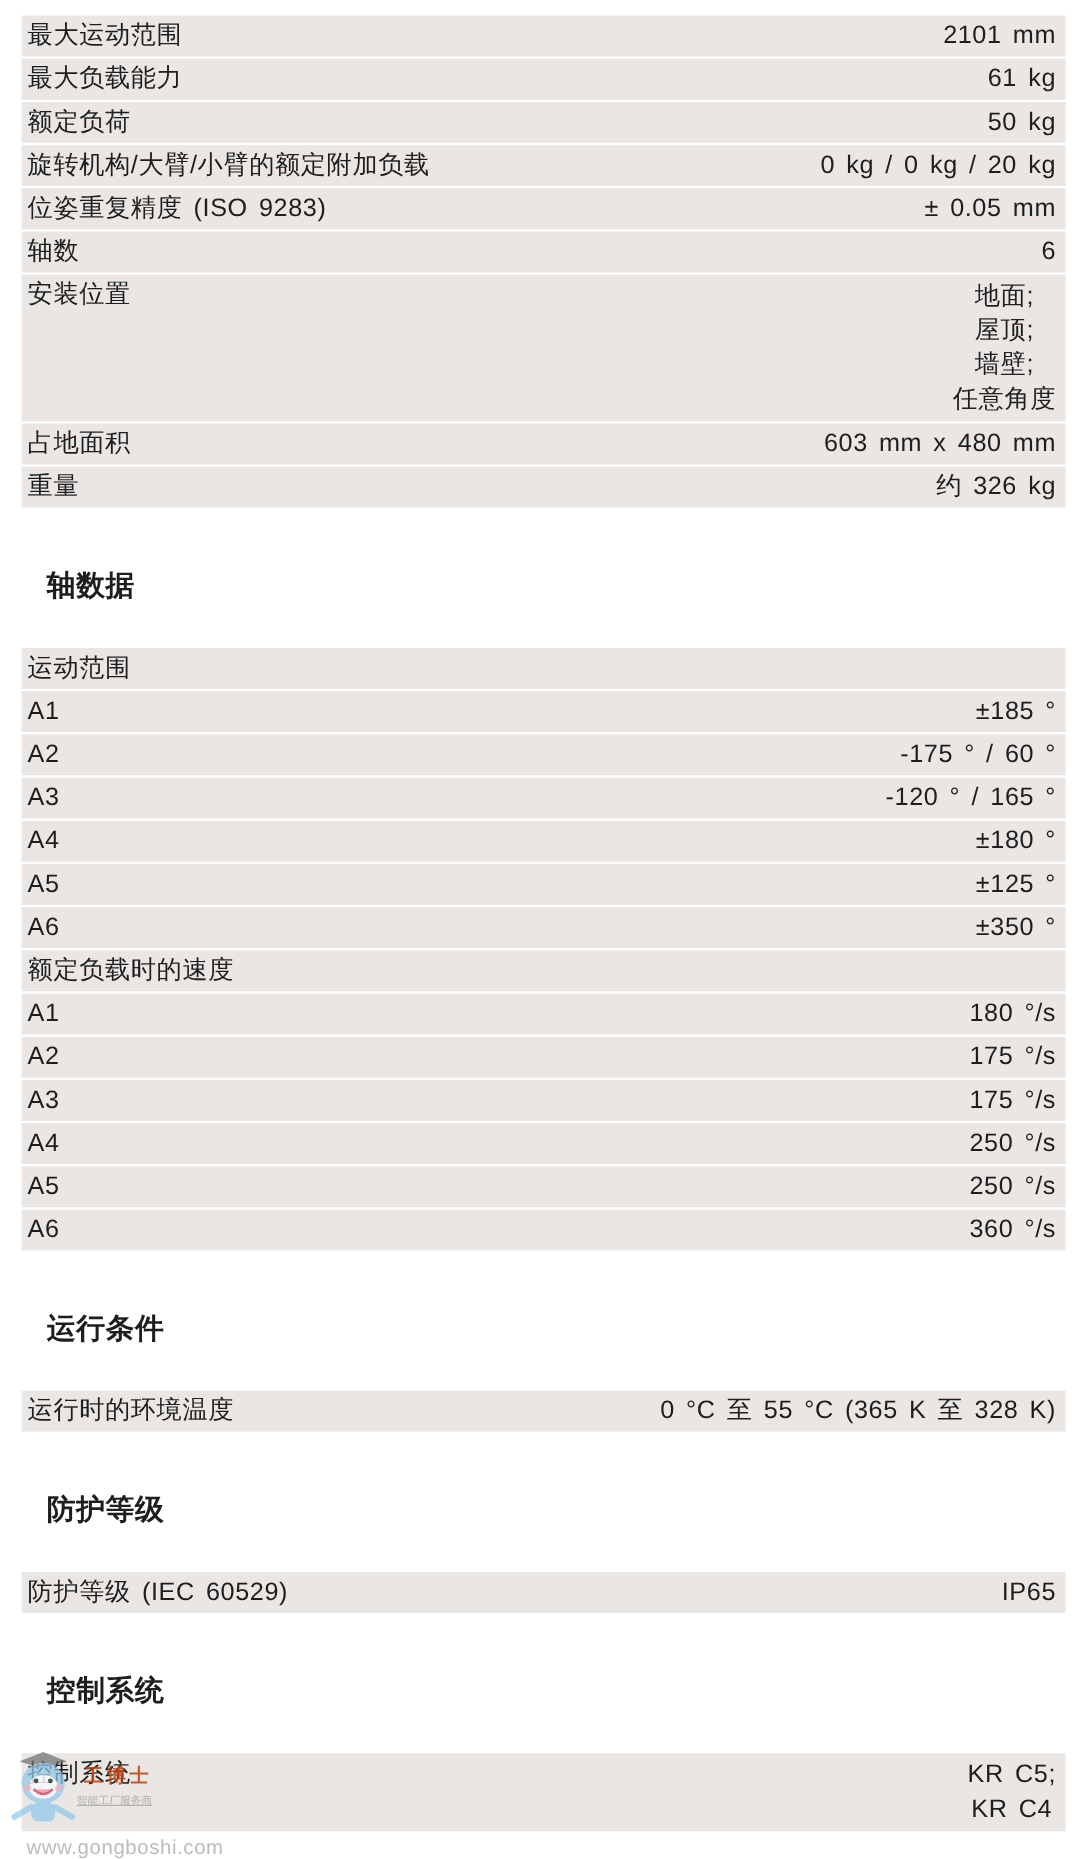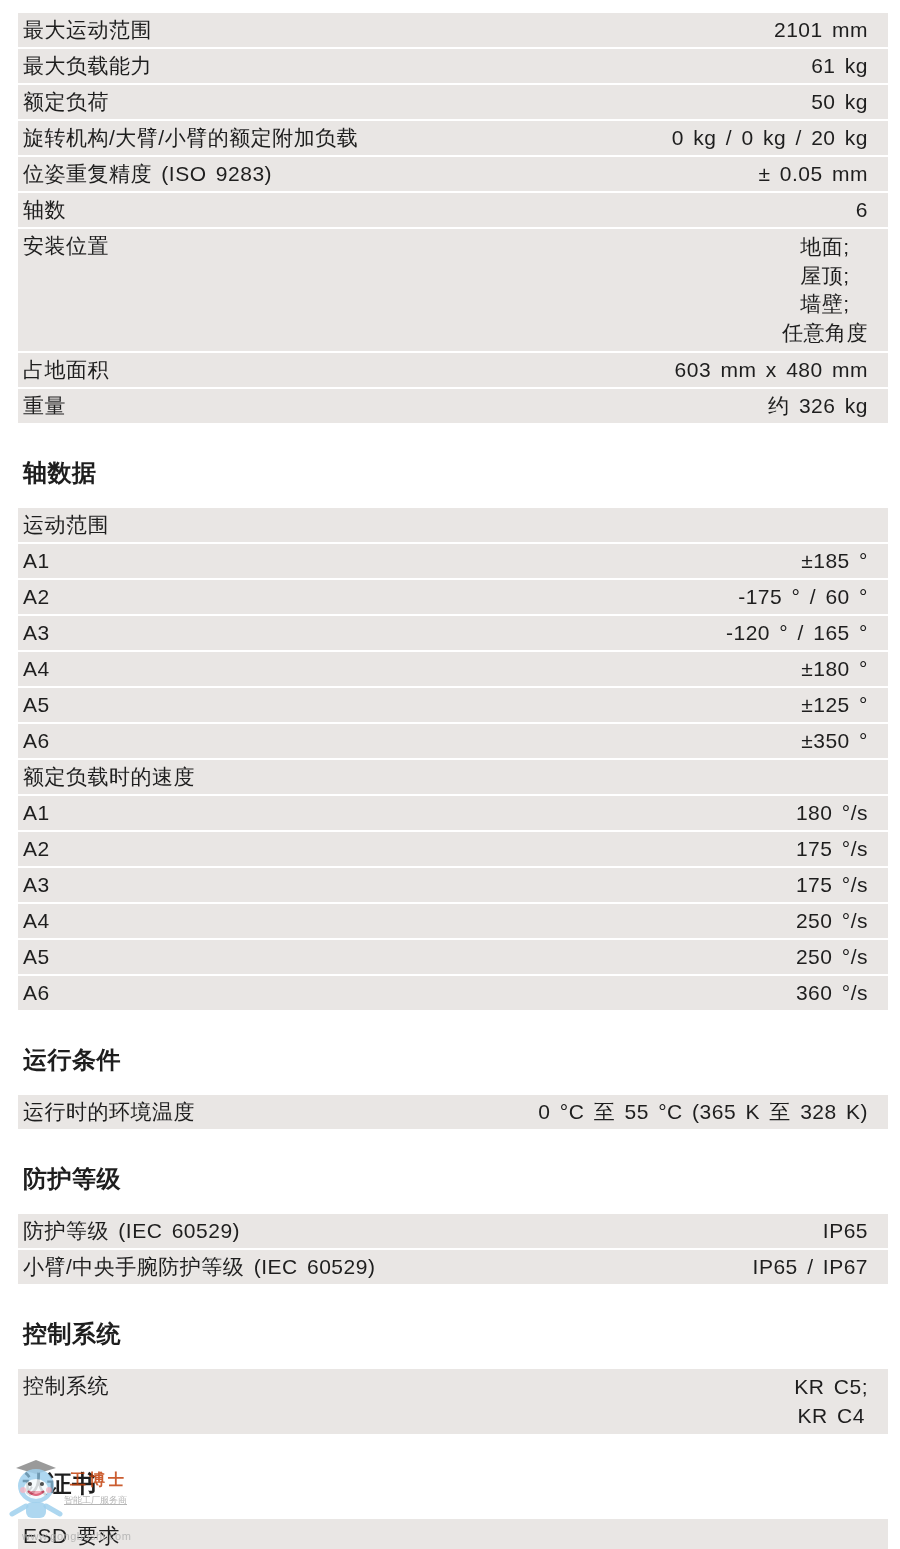--- a/index.html
+++ b/index.html
@@ -25,21 +25,21 @@
       display: flex;
       flex-direction: column;
     }
     .row {
       background: #e9e6e4;
       display: flex;
       justify-content: space-between;
       align-items: flex-start;
       min-height: 34px;
       box-sizing: border-box;
-      padding: 4px 20px 4px 5px;
+      padding: 4px 8px 4px 5px;
       margin-bottom: 2px;
       font-size: 21px;
       line-height: 26px;
       letter-spacing: 0.5px;
       word-spacing: 3px;
     }
     .row .label {
       white-space: nowrap;
     }
     .row .value {
@@ -48,21 +48,21 @@
     }
     .row .value .line {
       display: block;
       line-height: 28.5px;
     }
     .section-title {
       font-size: 24px;
       font-weight: bold;
       line-height: 30px;
       padding-left: 5px;
-      margin: 0;
+      margin: 16px;
       letter-spacing: 0.5px;
     }
     .multi .value { padding-top: 0; text-align: center; }
     .watermark {
       position: absolute;
       left: 8px;
       top: 1458px;
       width: 130px;
       height: 86px;
       pointer-events: none;
@@ -83,21 +83,21 @@
       left: 56px;
       top: 36px;
       font-size: 9px;
       color: #a8a8a8;
       text-decoration: underline;
     }
     .watermark .wm-url {
       position: absolute;
       left: 14px;
       top: 72px;
-      font-size: 11px;
+      font-size: 17px;
       color: #b0b0b0;
       letter-spacing: 0.5px;
     }
   </style>
 </head>
 <body>
 
 <div class="page">
 
   <div class="table">
@@ -214,24 +214,20 @@
     </div>
   </div>
 
   <div style="height:33px"></div>
   <h2 class="section-title">防护等级</h2>
   <div style="height:20px"></div>
   <div class="table">
     <div class="row">
       <span class="label">防护等级 (IEC 60529)</span>
       <span class="value">IP65</span>
-    </div>
-    <div class="row">
-      <span class="label">小臂/中央手腕防护等级 (IEC 60529)</span>
-      <span class="value">IP65 / IP67</span>
     </div>
   </div>
 
   <div style="height:33px"></div>
   <h2 class="section-title">控制系统</h2>
   <div style="height:20px"></div>
   <div class="table">
     <div class="row multi">
       <span class="label">控制系统</span>
       <span class="value">

